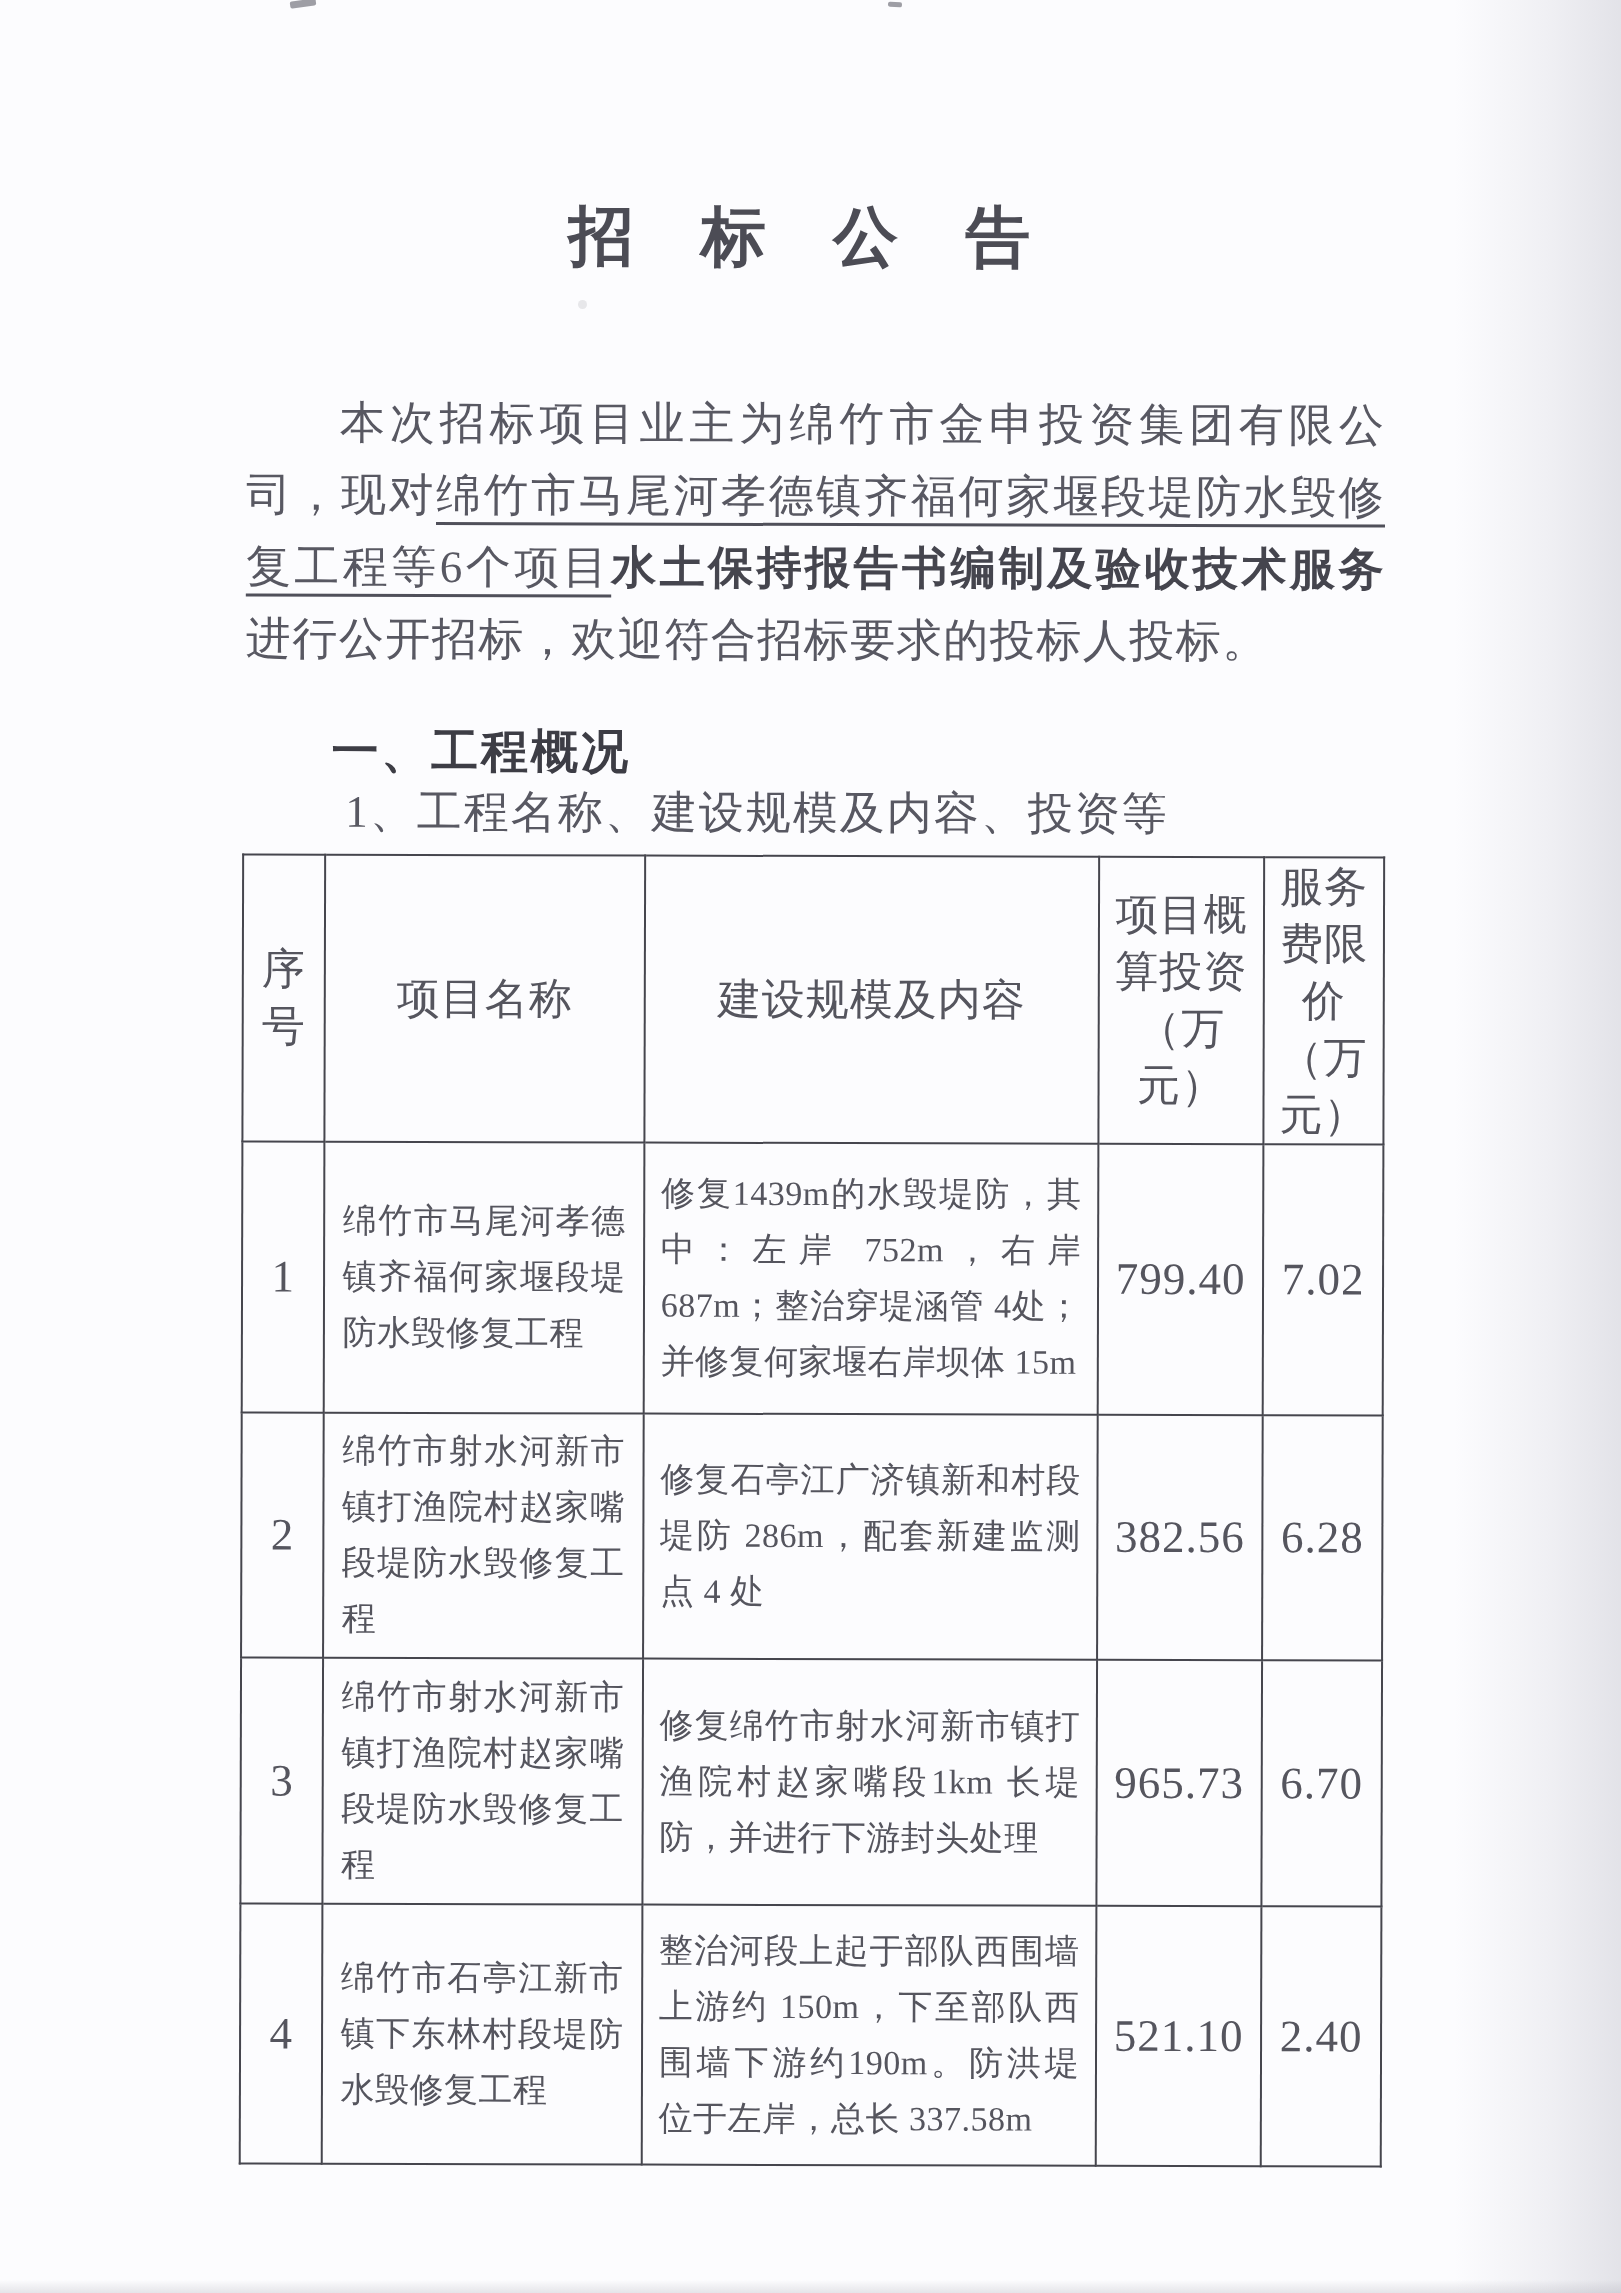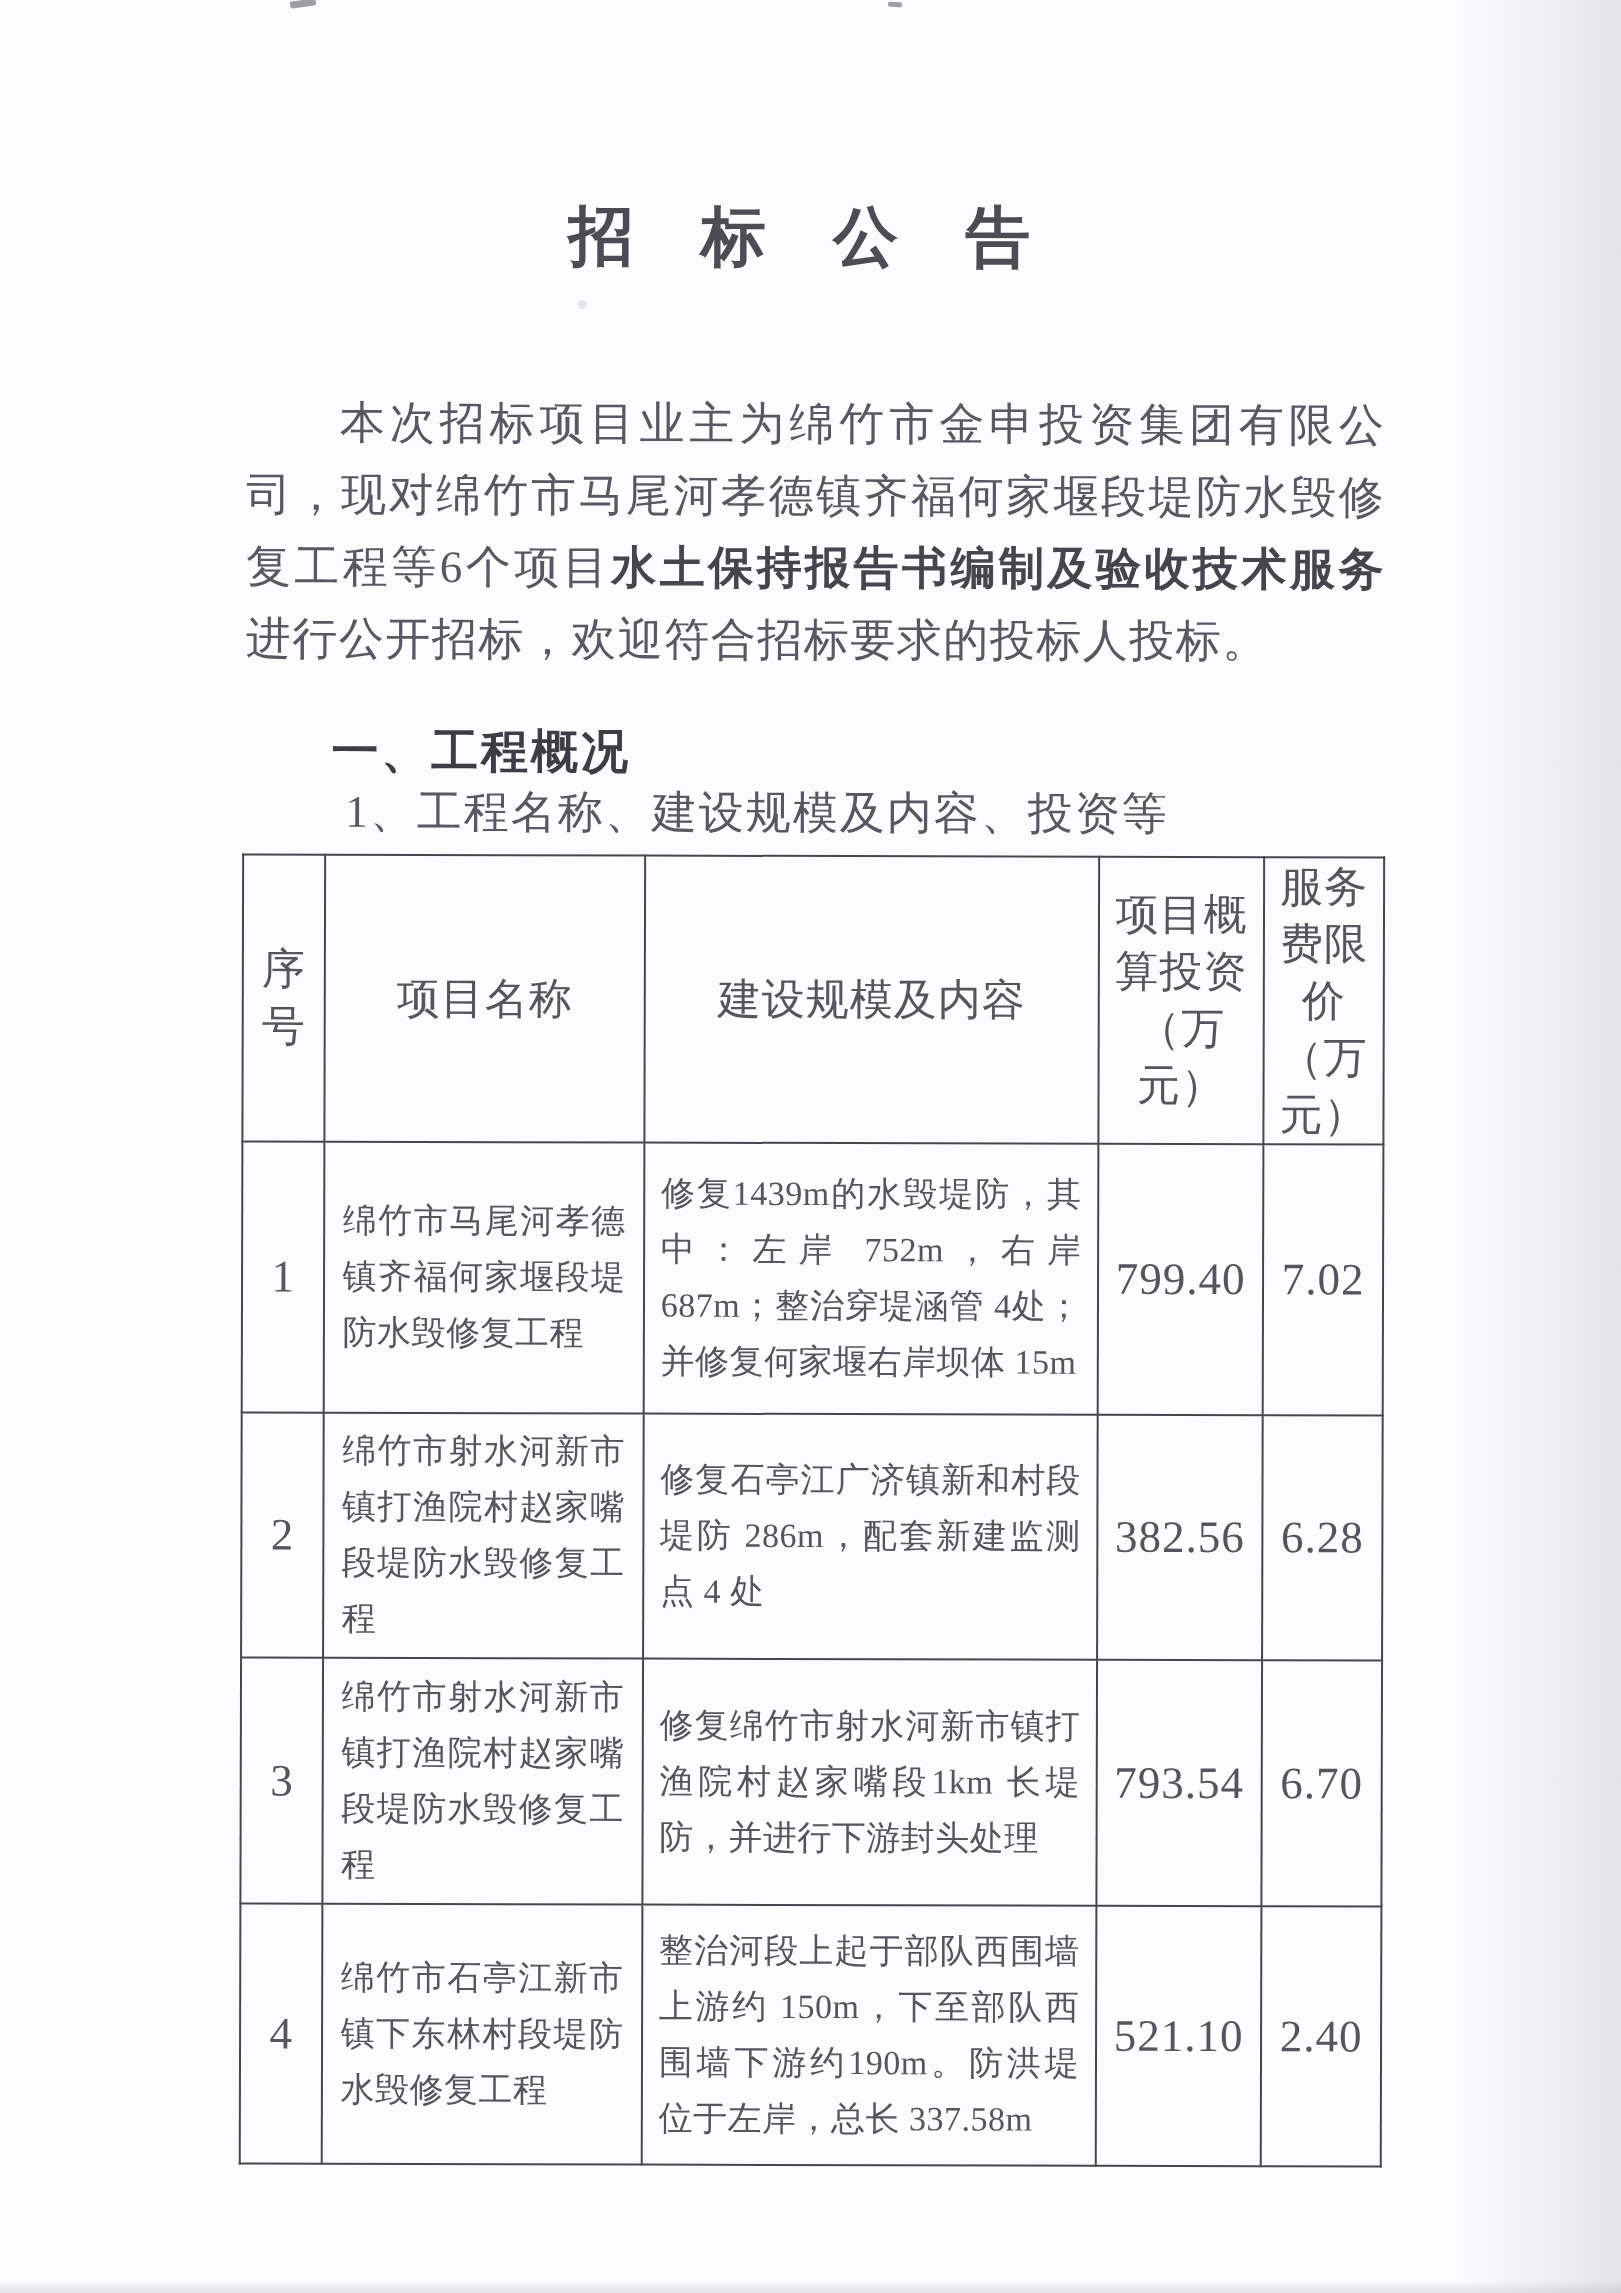--- a/index.html
+++ b/index.html
@@ -36,20 +36,21 @@
     font-size:65px;font-weight:700;letter-spacing:25.5px;line-height:98px;
     color:#4c4c55;
   }
 
   .intro{
     margin:102px 0 0 245px;width:1139px;
     font-size:45px;line-height:72px;letter-spacing:1.5px;
     text-align:justify;color:#585862;
   }
   .intro .u{
+    text-decoration:underline;
     text-decoration-color:#50505a;
     text-decoration-thickness:2.5px;
     text-underline-offset:11.8px;
   }
   .intro .b{font-weight:700;color:#45454e;}
 
   .sec-heading{
     margin:45px 0 0 331px;
     font-family:"Liberation Sans","DejaVu Sans",sans-serif;
     font-size:47px;font-weight:700;letter-spacing:2.9px;line-height:61px;
@@ -124,21 +125,21 @@
         <td class="c-no">2</td>
         <td class="c-name">绵竹市射水河新市镇打渔院村赵家嘴段堤防水毁修复工程</td>
         <td class="c-desc">修复石亭江广济镇新和村段堤防 286m，配套新建监测点 4 处</td>
         <td class="c-num">382.56</td>
         <td class="c-num">6.28</td>
       </tr>
       <tr class="row r3">
         <td class="c-no">3</td>
         <td class="c-name">绵竹市射水河新市镇打渔院村赵家嘴段堤防水毁修复工程</td>
         <td class="c-desc">修复绵竹市射水河新市镇打渔院村赵家嘴段1km 长堤防，并进行下游封头处理</td>
-        <td class="c-num">793.54</td>
+        <td class="c-num">965.73</td>
         <td class="c-num">6.70</td>
       </tr>
       <tr class="row r4">
         <td class="c-no">4</td>
         <td class="c-name">绵竹市石亭江新市镇下东林村段堤防水毁修复工程</td>
         <td class="c-desc">整治河段上起于部队西围墙上游约 150m，下至部队西围墙下游约190m。防洪堤位于左岸，总长 337.58m</td>
         <td class="c-num">521.10</td>
         <td class="c-num">2.40</td>
       </tr>
     </tbody>

